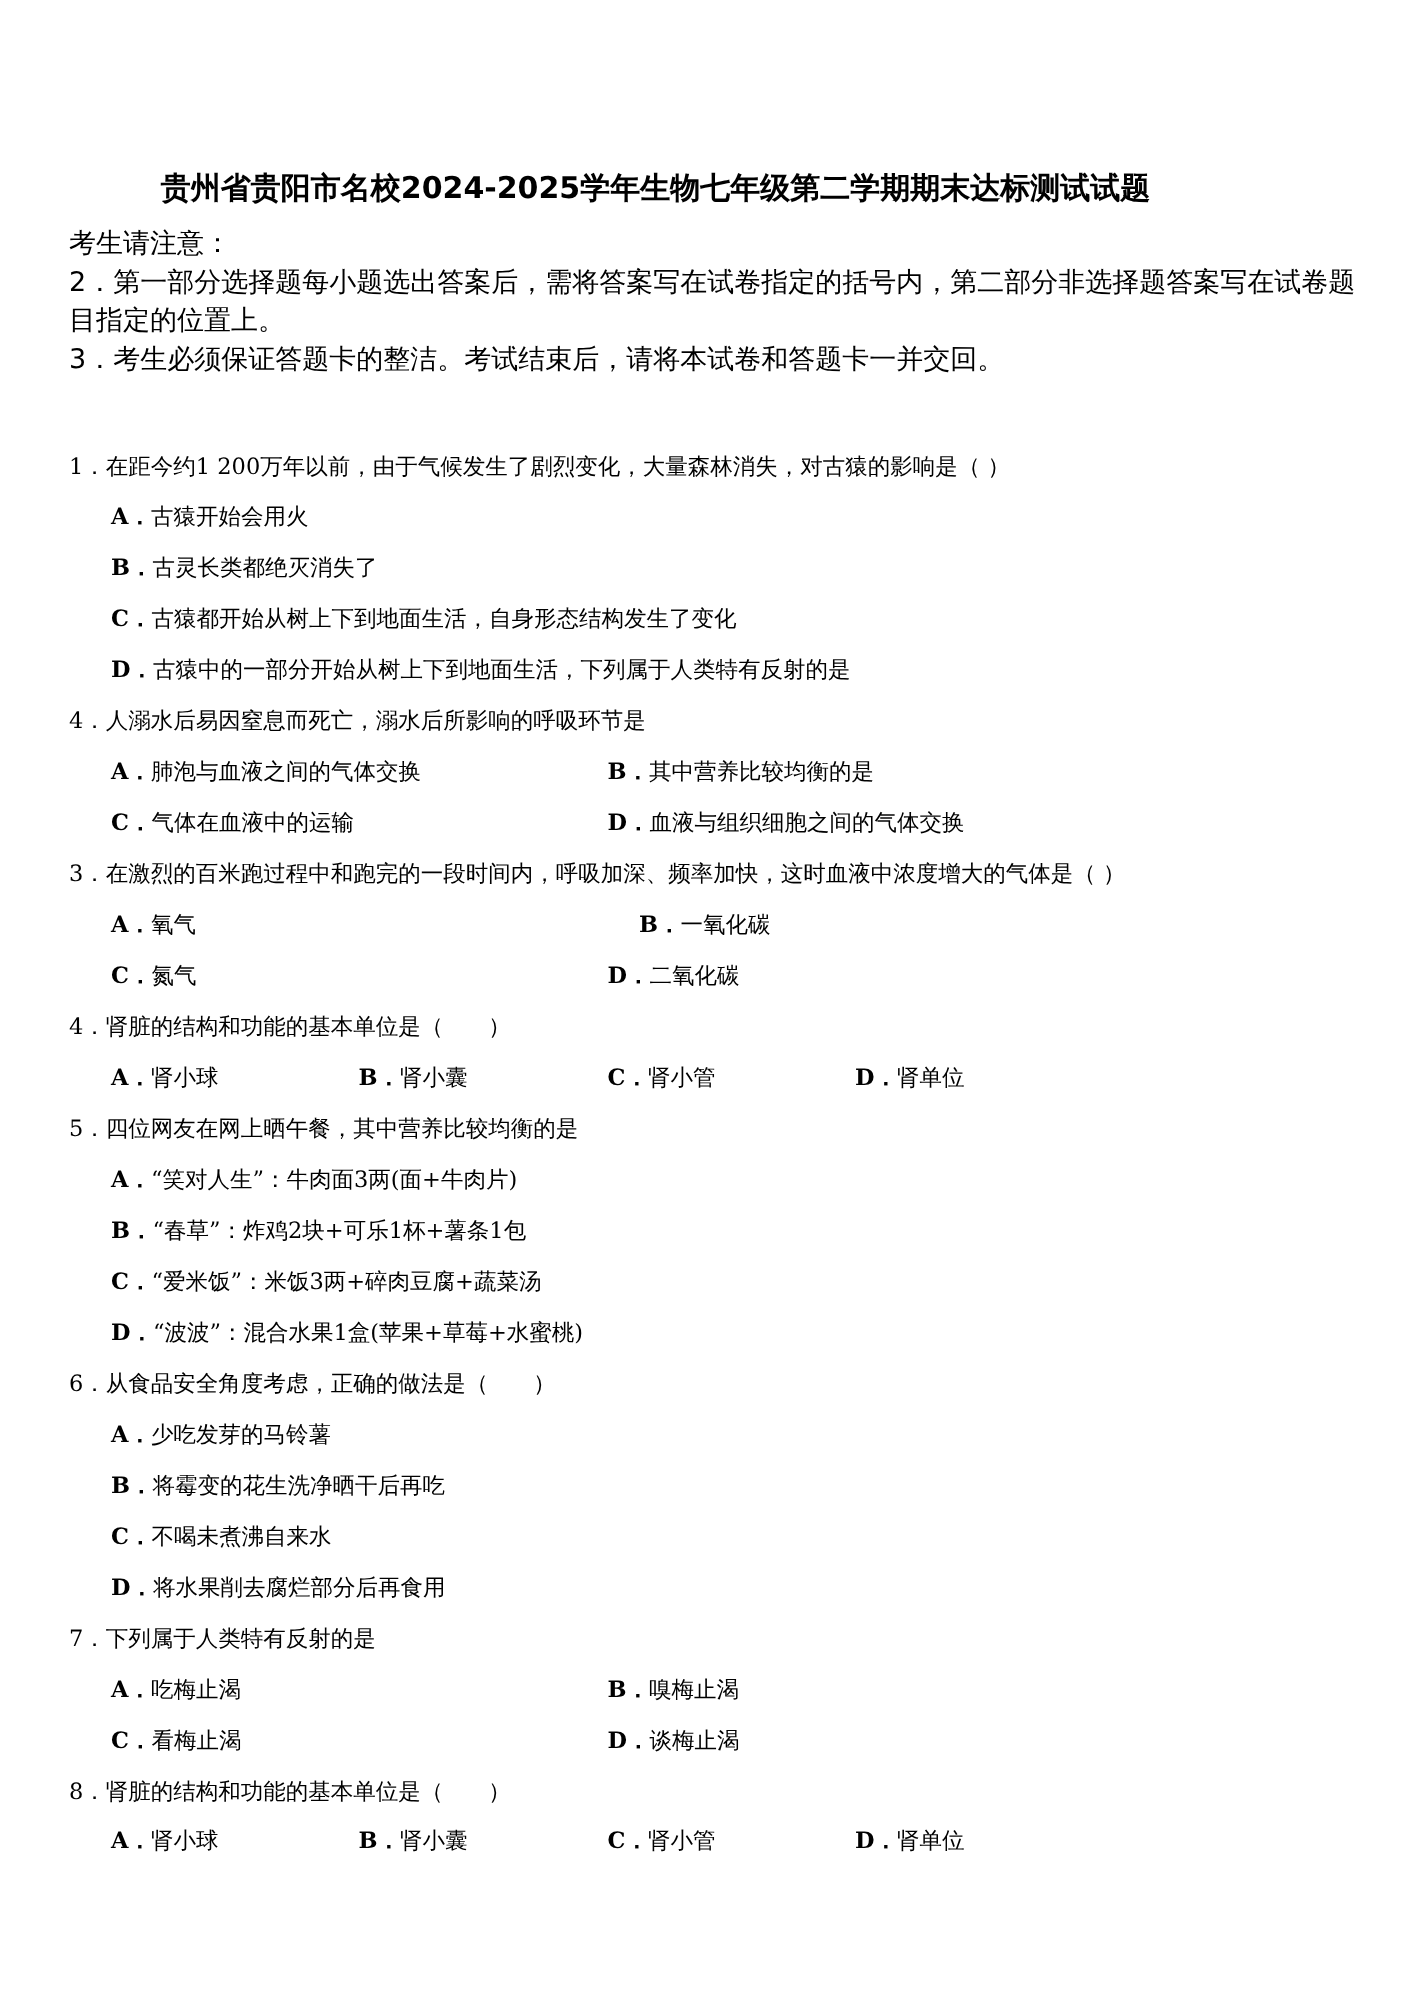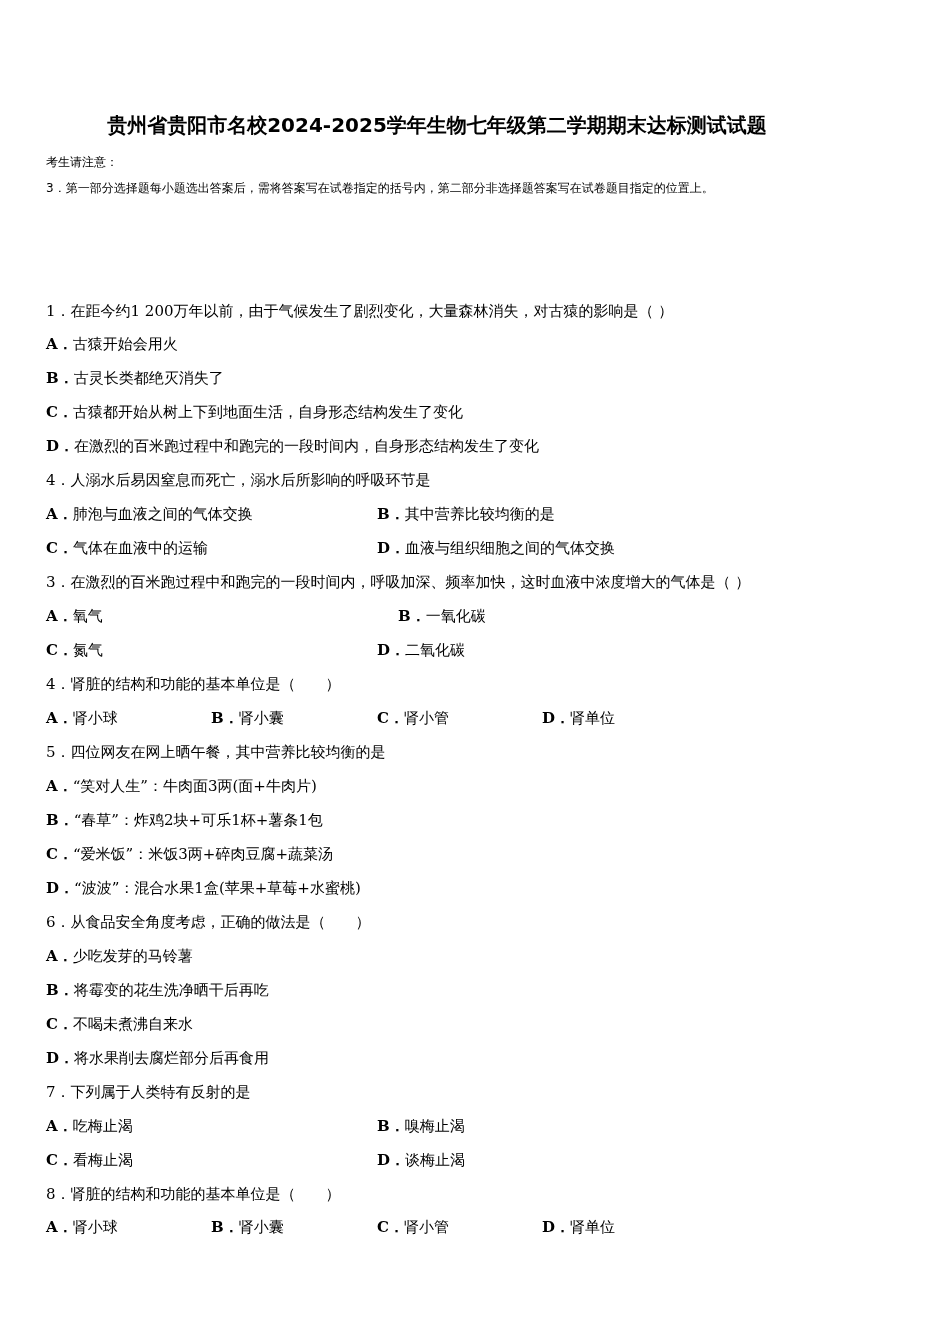--- a/index.html
+++ b/index.html
@@ -1,41 +1,42 @@
 <!DOCTYPE html>
 <html><head>
   <meta charset="utf-8">
   <style>
     html, body { margin: 0; padding: 0; background: #ffffff; }
     body { width: 950px; height: 1344px; position: relative; overflow: hidden; color: #000; font-family: "DejaVu Serif", "Liberation Serif", serif; }
     .title { position: absolute; left: 0; top: 110px; width: 874px; text-align: center; font-family: "DejaVu Sans", "Liberation Sans", sans-serif; font-weight: bold; font-size: 20px; letter-spacing: 0px; line-height: 30px; }
-    .notice { position: absolute; left: 46px; top: 150px; width: 860px; font-size: 12px; line-height: 25.5px; font-family: "DejaVu Sans", "Liberation Sans", sans-serif; }
+    .notice { position: absolute; left: 46px; top: 150px; width: 860px; font-size: 18px; line-height: 25.5px; font-family: "DejaVu Sans", "Liberation Sans", sans-serif; }
     .notice .line { white-space: nowrap; }
     .notice .wrap { white-space: normal; }
     .q { position: absolute; left: 46px; font-size: 15px; line-height: 22px; white-space: nowrap; }
-    .opt { position: absolute; font-size: 15px; line-height: 22px; white-space: nowrap; }
+    .opt { position: absolute; font-size: 15px; line-height: 22px; white-space: nowrap; margin-left: 28px; }
     .opt .letter { font-weight: bold; }
   </style>
 </head>
 <body>
 
 <div>
 
   <div class="title">贵州省贵阳市名校2024-2025学年生物七年级第二学期期末达标测试试题</div>
 
   <div class="notice">
     <div class="line">考生请注意：</div>
-    <div class="wrap">3．第一部分选择题每小题选出答案后，需将答案写在试卷指定的括号内，第二部分非选择题答案写在试卷题目指定的位置上。</div>
+    <div class="wrap">2．第一部分选择题每小题选出答案后，需将答案写在试卷指定的括号内，第二部分非选择题答案写在试卷题目指定的位置上。</div>
+    <div class="line">3．考生必须保证答题卡的整洁。考试结束后，请将本试卷和答题卡一并交回。</div>
   </div>
 
   <div class="q" style="top:300px">1．在距今约1 200万年以前，由于气候发生了剧烈变化，大量森林消失，对古猿的影响是（ ）</div>
   <div class="opt" style="left:46px;top:333px"><span class="letter">A．</span><span>古猿开始会用火</span></div>
   <div class="opt" style="left:46px;top:367px"><span class="letter">B．</span><span>古灵长类都绝灭消失了</span></div>
   <div class="opt" style="left:46px;top:401px"><span class="letter">C．</span><span>古猿都开始从树上下到地面生活，自身形态结构发生了变化</span></div>
-  <div class="opt" style="left:46px;top:435px"><span class="letter">D．</span><span>在激烈的百米跑过程中和跑完的一段时间内，自身形态结构发生了变化</span></div>
+  <div class="opt" style="left:46px;top:435px"><span class="letter">D．</span><span>古猿中的一部分开始从树上下到地面生活，下列属于人类特有反射的是</span></div>
 
   <div class="q" style="top:469px">4．人溺水后易因窒息而死亡，溺水后所影响的呼吸环节是</div>
   <div class="opt" style="left:46px;top:503px"><span class="letter">A．</span><span>肺泡与血液之间的气体交换</span></div>
   <div class="opt" style="left:377px;top:503px"><span class="letter">B．</span><span>其中营养比较均衡的是</span></div>
   <div class="opt" style="left:46px;top:537px"><span class="letter">C．</span><span>气体在血液中的运输</span></div>
   <div class="opt" style="left:377px;top:537px"><span class="letter">D．</span><span>血液与组织细胞之间的气体交换</span></div>
 
   <div class="q" style="top:571px">3．在激烈的百米跑过程中和跑完的一段时间内，呼吸加深、频率加快，这时血液中浓度增大的气体是（ ）</div>
   <div class="opt" style="left:46px;top:605px"><span class="letter">A．</span><span>氧气</span></div>
   <div class="opt" style="left:398px;top:605px"><span class="letter">B．</span><span>一氧化碳</span></div>

